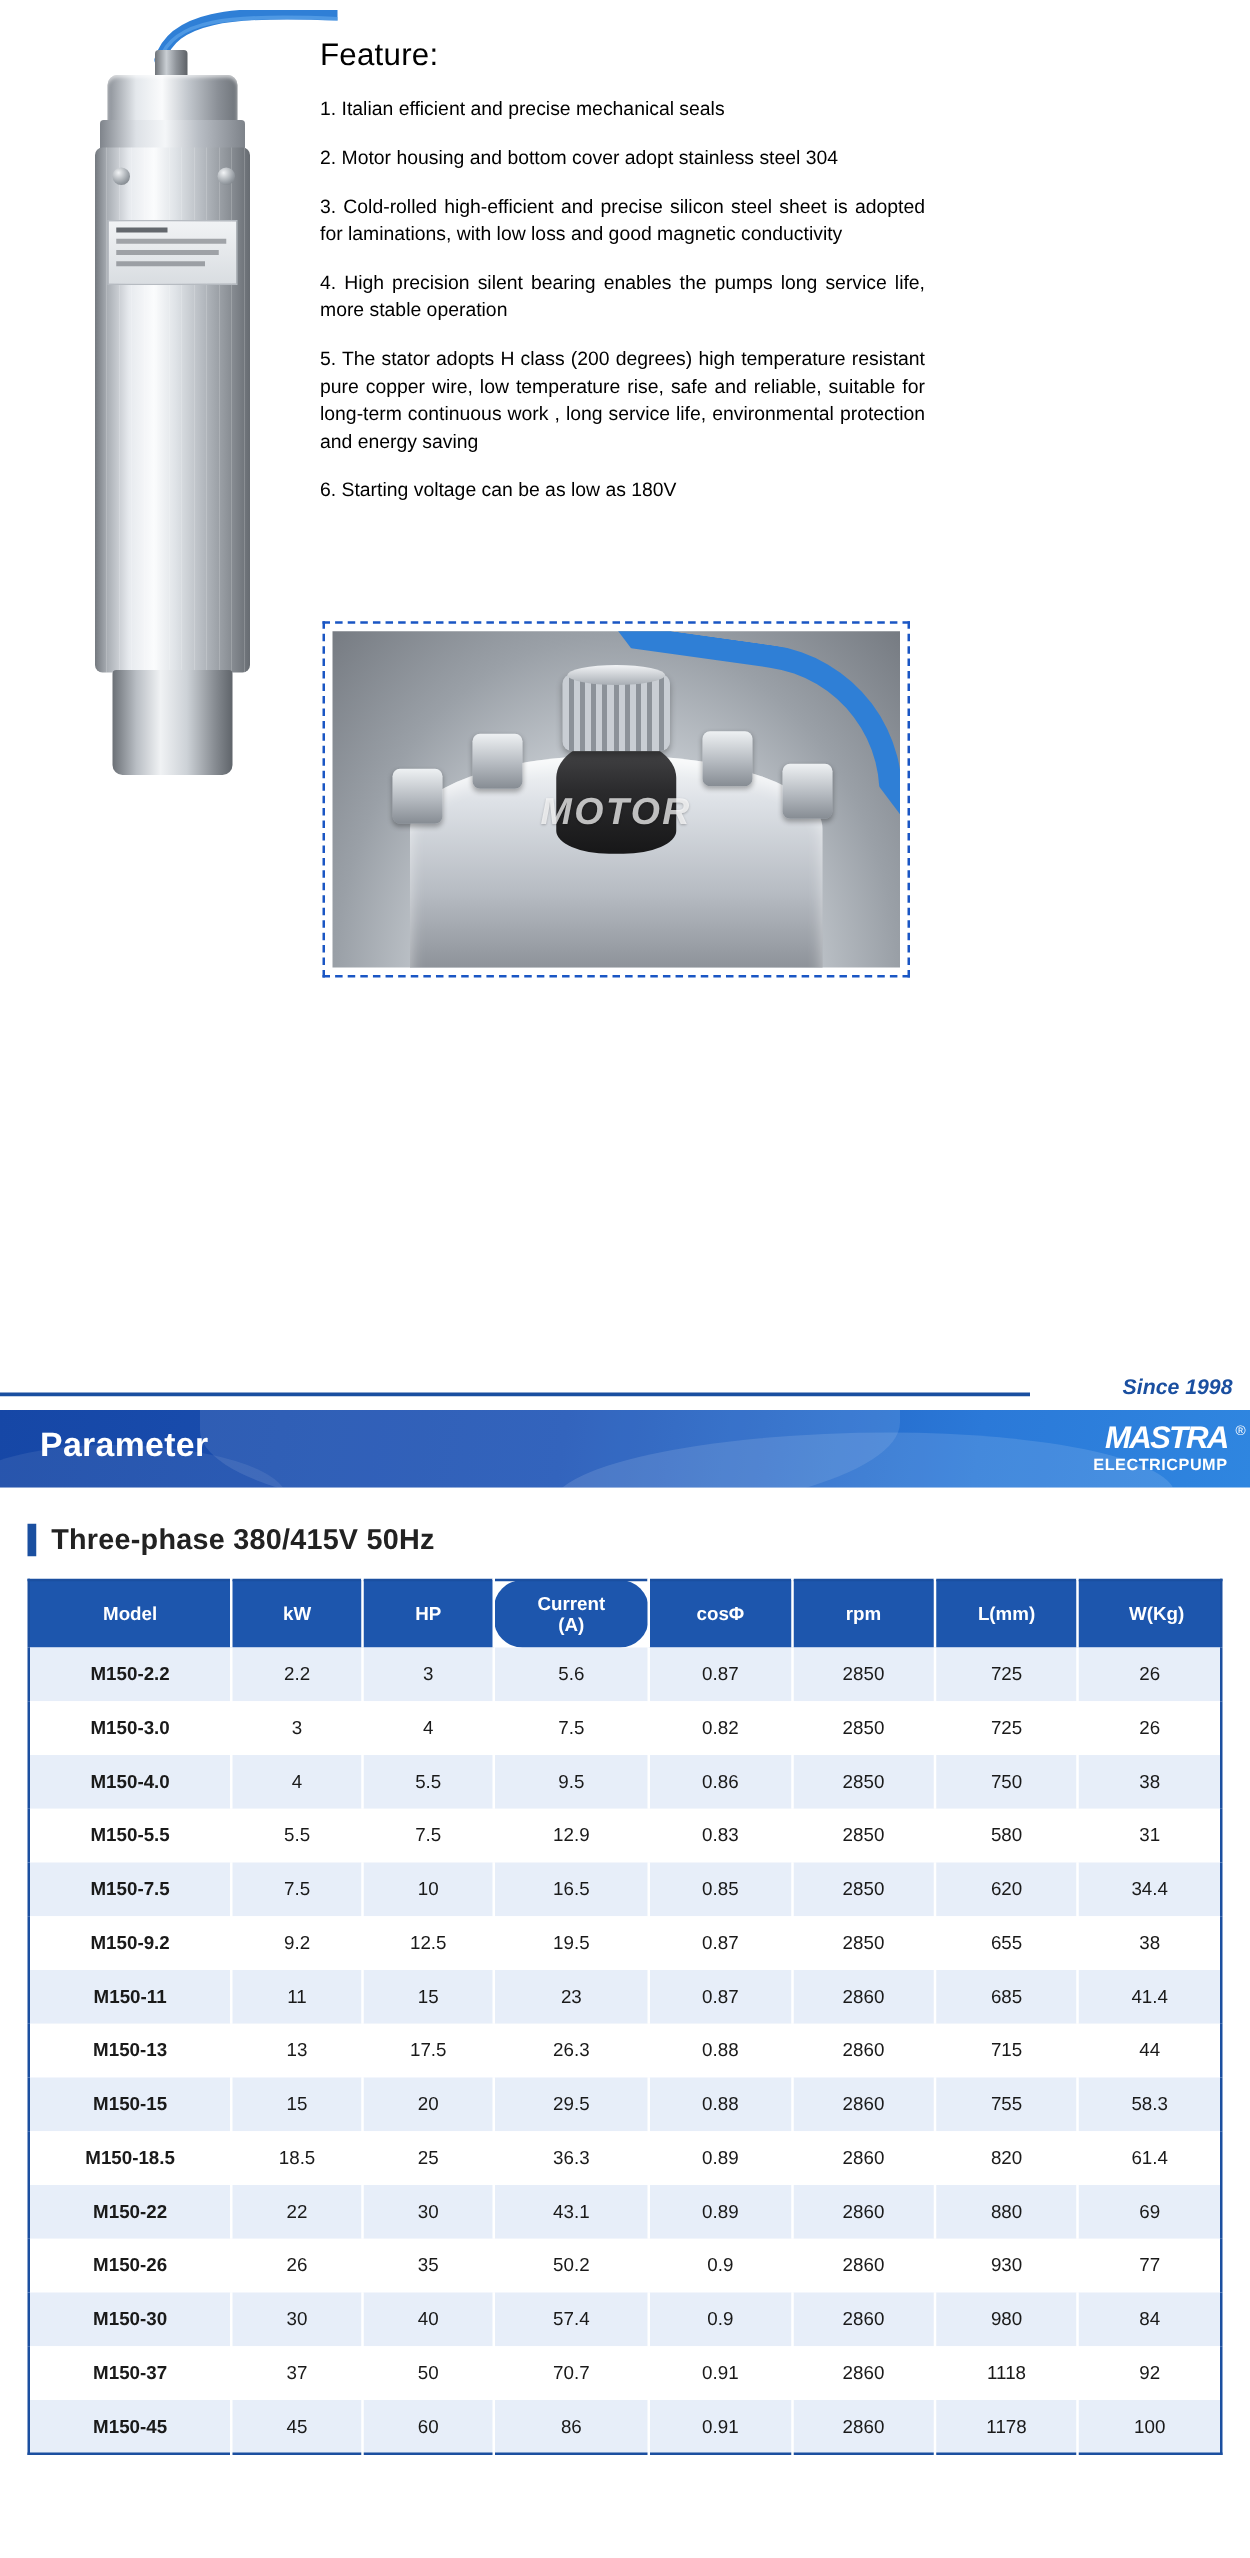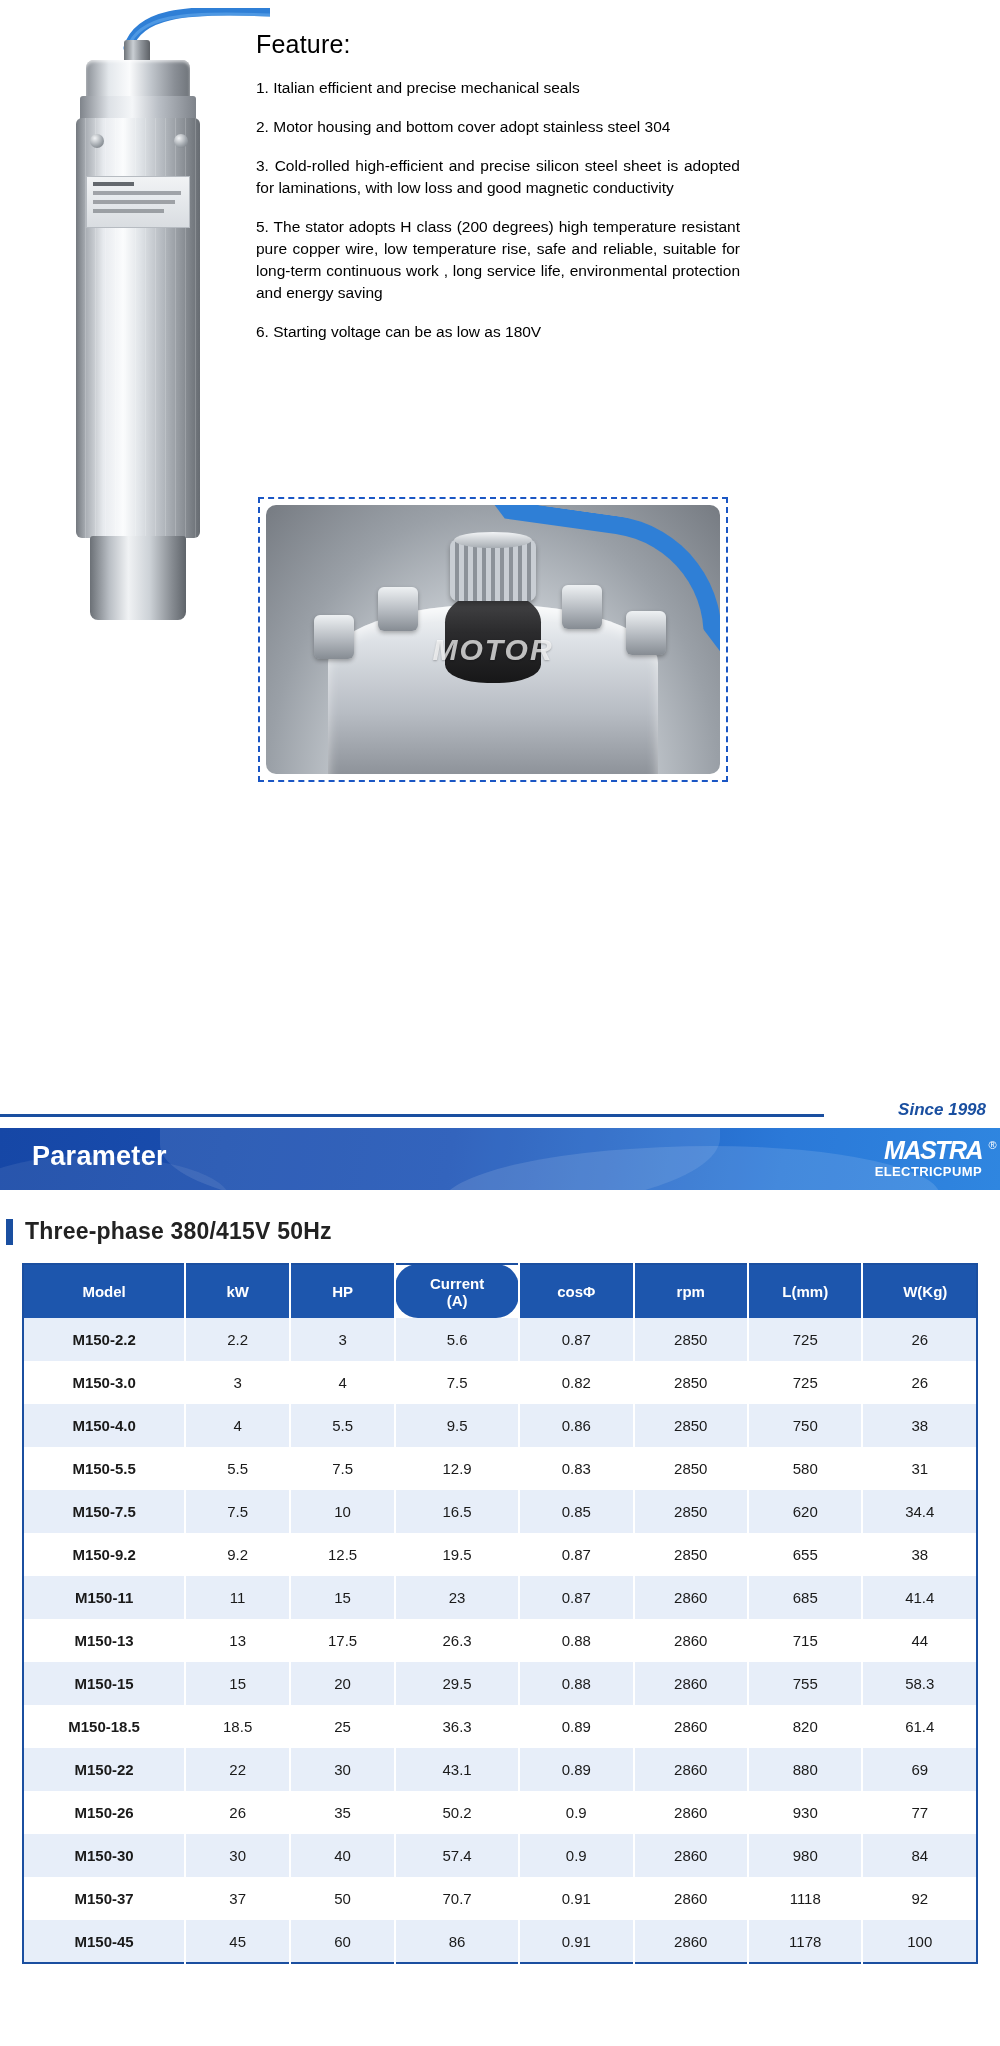--- a/index.html
+++ b/index.html
@@ -135,21 +135,20 @@
     border: 2px dashed #1a56c4;
     background: #fff;
     overflow: hidden;
   }
   .db-photo {
     position: absolute;
     left: 6px; top: 6px; right: 6px; bottom: 6px;
     background:
       radial-gradient(ellipse at 50% 105%, #f2f4f6 0%, #cfd4d9 38%, #9aa0a7 70%, #767b82 100%);
     overflow: hidden;
-    border-radius: 10px;
   }
   .db-motorbody {
     position:absolute;
     left: 50%; transform: translateX(-50%);
     bottom: -40px;
     width: 330px; height: 210px;
     border-radius: 50% 50% 10px 10px / 28% 28% 6px 6px;
     background: linear-gradient(180deg,#f6f8f9 0%,#dde1e6 18%,#b7bcc3 52%,#8f949b 80%,#747a81 100%);
     box-shadow: inset 0 6px 12px rgba(255,255,255,.55);
   }
@@ -296,21 +295,21 @@
   
   .table-section {
     position: relative;
     width: 1000px;
     padding: 0;
   }
   .section-heading {
     display: flex;
     align-items: center;
     gap: 12px;
-    margin: 28px 0 18px 6px;
+    margin: 28px 0 18px 22px;
   }
   .heading-bar {
     width: 7px; height: 26px;
     background: #1a4fa0;
     flex: 0 0 auto;
   }
   .heading-text {
     font-size: 23px;
     font-weight: bold;
     color: #222;
@@ -375,20 +374,21 @@
     <div class="pp-bolt" style="left:62px; top:126px;"></div>
     <div class="pp-bolt" style="left:146px; top:126px;"></div>
     <div class="pp-base"></div>
   </div>
 
   <div class="feature-col">
     <h1 class="feature-title">Feature:</h1>
     <p class="feature-item">1. Italian efficient and precise mechanical seals</p>
     <p class="feature-item">2. Motor housing and bottom cover adopt stainless steel 304</p>
     <p class="feature-item">3. Cold-rolled high-efficient and precise silicon steel sheet is adopted for laminations, with low loss and good magnetic conductivity</p>
+    <p class="feature-item">4. High precision silent bearing enables the pumps long service life, more stable operation</p>
     <p class="feature-item">5. The stator adopts H class (200 degrees) high temperature resistant pure copper wire, low temperature rise, safe and reliable, suitable for long-term continuous work , long service life, environmental protection and energy saving</p>
     <p class="feature-item">6. Starting voltage can be as low as 180V</p>
   </div>
 
   <div class="detail-box">
     <div class="db-photo">
       <div class="db-motorbody"></div>
       <div class="db-bolt" style="left:48px; top:110px;"></div>
       <div class="db-bolt" style="left:112px; top:82px;"></div>
       <div class="db-bolt" style="right:54px; top:106px;"></div>

